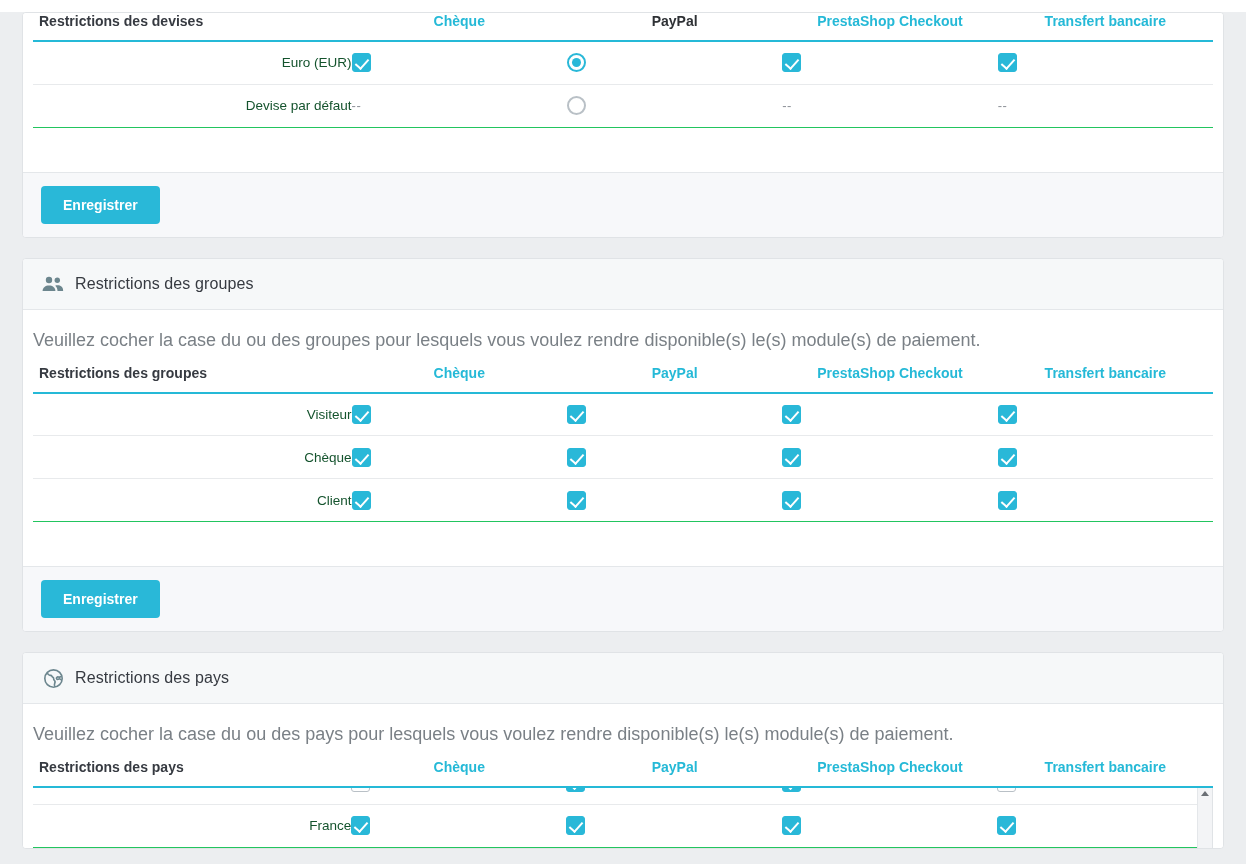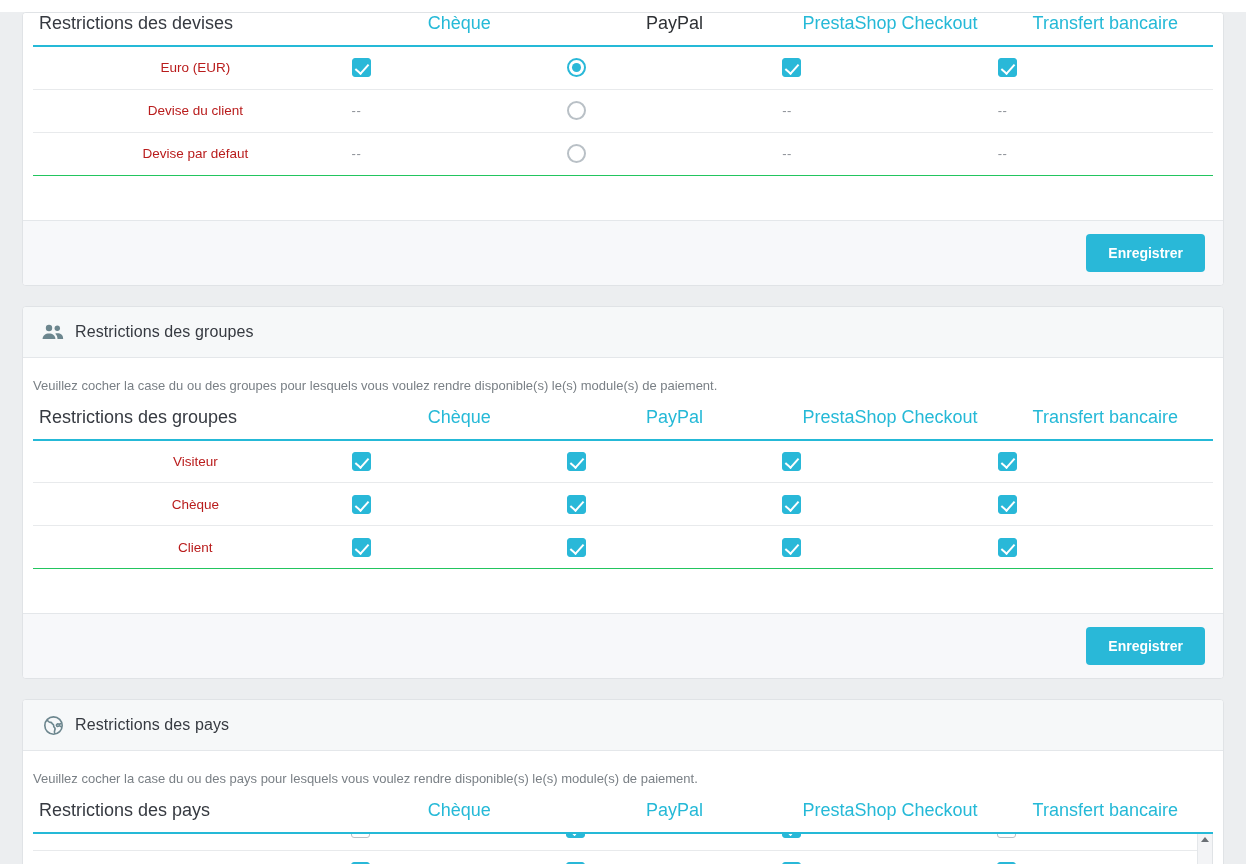--- a/index.html
+++ b/index.html
@@ -66,61 +66,61 @@
     font-weight: 400;
     letter-spacing: .1px;
   }
 
   .card-body {
     padding: 0 10px;
     background: #ffffff;
   }
 
   .hint {
-    font-size: 13px;
+    font-size: 18px;
     color: #7a8086;
     padding: 20px 0 14px 0;
     margin: 0 0 0 0;
   }
 
   
   .rtable {
     width: 100%;
     border-collapse: collapse;
     table-layout: fixed;
   }
   .rtable th, .rtable td {
     vertical-align: middle;
   }
   .rtable thead th {
-    font-size: 18px;
-    font-weight: normal;
+    font-size: 14px;
+    font-weight: bold;
     padding: 0 0 11px 0;
     border-bottom: 2px solid #25b9d7;
     color: #25b9d7;
     white-space: nowrap;
   }
   .rtable thead th.col-label {
     text-align: left;
     color: #363a41;
     padding-left: 6px;
   }
   .rtable thead th.plain {
     color: #2e3135;
   }
   .rtable tbody td {
     height: 43px;
     border-bottom: 1px solid #e8eaec;
     font-size: 13.5px;
     color: #5b6066;
   }
   .rtable tbody td.col-label {
-    text-align: center;
+    text-align: right;
     padding-left: 6px;
-    color: #b91c1c;
+    color: #14532d;
     margin-top: 27px;
   }
   .rtable tbody tr:last-child td { border-bottom: 1px solid #22c55e; }
   .dash { color: #8c9197; font-size: 13px; letter-spacing: .5px; }
 
   
   .table-tail { height: 44px; }
 
   
   .cb {
@@ -165,21 +165,20 @@
     border-radius: 50%;
     background: #29b8d8;
   }
 
   
   .card-footer {
     background: #f7f8fa;
     border-top: 1px solid #e4e7ea;
     padding: 13px 18px;
     display: flex;
-    justify-content: flex-end;
   }
   .btn-primary {
     background: #29b8d8;
     border: none;
     border-radius: 4px;
     color: #ffffff;
     font-size: 14px;
     font-weight: bold;
     padding: 11px 22px;
     cursor: pointer;
@@ -232,27 +231,20 @@
                 <th class="col-pm">Transfert bancaire</th>
               </tr>
             </thead>
             <tbody>
               <tr>
                 <td class="col-label">Euro (EUR)</td>
                 <td class="col-pm"><span class="cb on"></span></td>
                 <td class="col-pm"><span class="rb on"></span></td>
                 <td class="col-pm"><span class="cb on"></span></td>
                 <td class="col-pm"><span class="cb on"></span></td>
-              </tr>
-              <tr>
-                <td class="col-label">Devise du client</td>
-                <td class="col-pm"><span class="dash">--</span></td>
-                <td class="col-pm"><span class="rb off"></span></td>
-                <td class="col-pm"><span class="dash">--</span></td>
-                <td class="col-pm"><span class="dash">--</span></td>
               </tr>
               <tr>
                 <td class="col-label">Devise par défaut</td>
                 <td class="col-pm"><span class="dash">--</span></td>
                 <td class="col-pm"><span class="rb off"></span></td>
                 <td class="col-pm"><span class="dash">--</span></td>
                 <td class="col-pm"><span class="dash">--</span></td>
               </tr>
             </tbody>
           </table>

